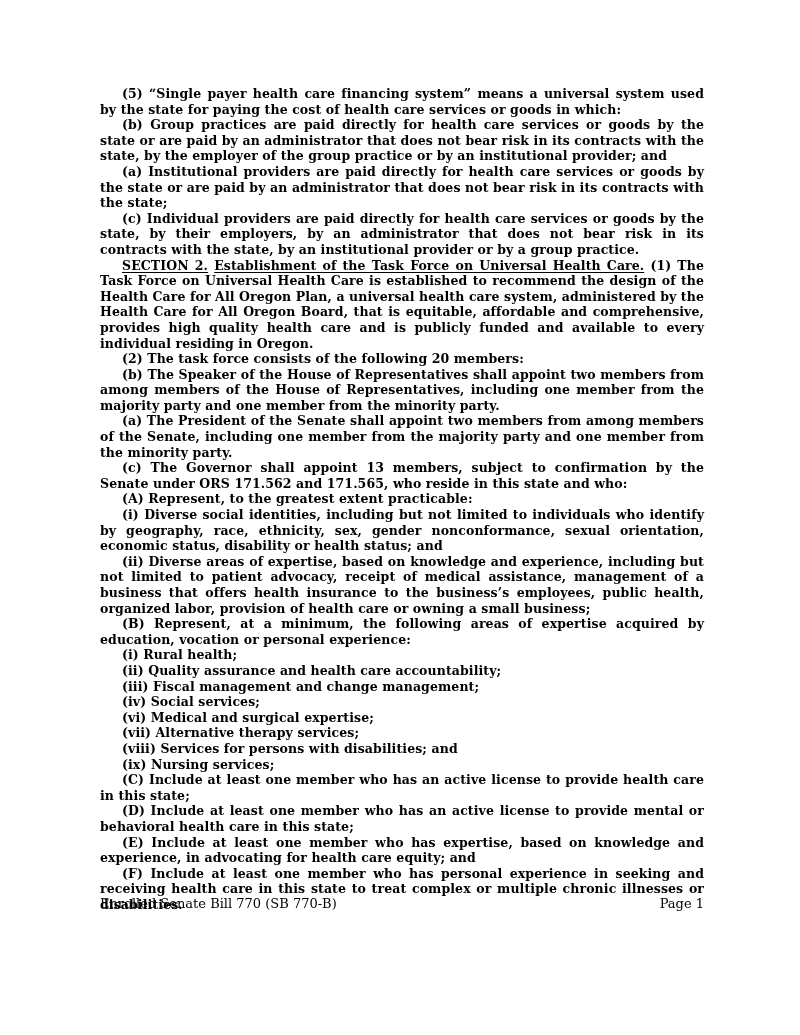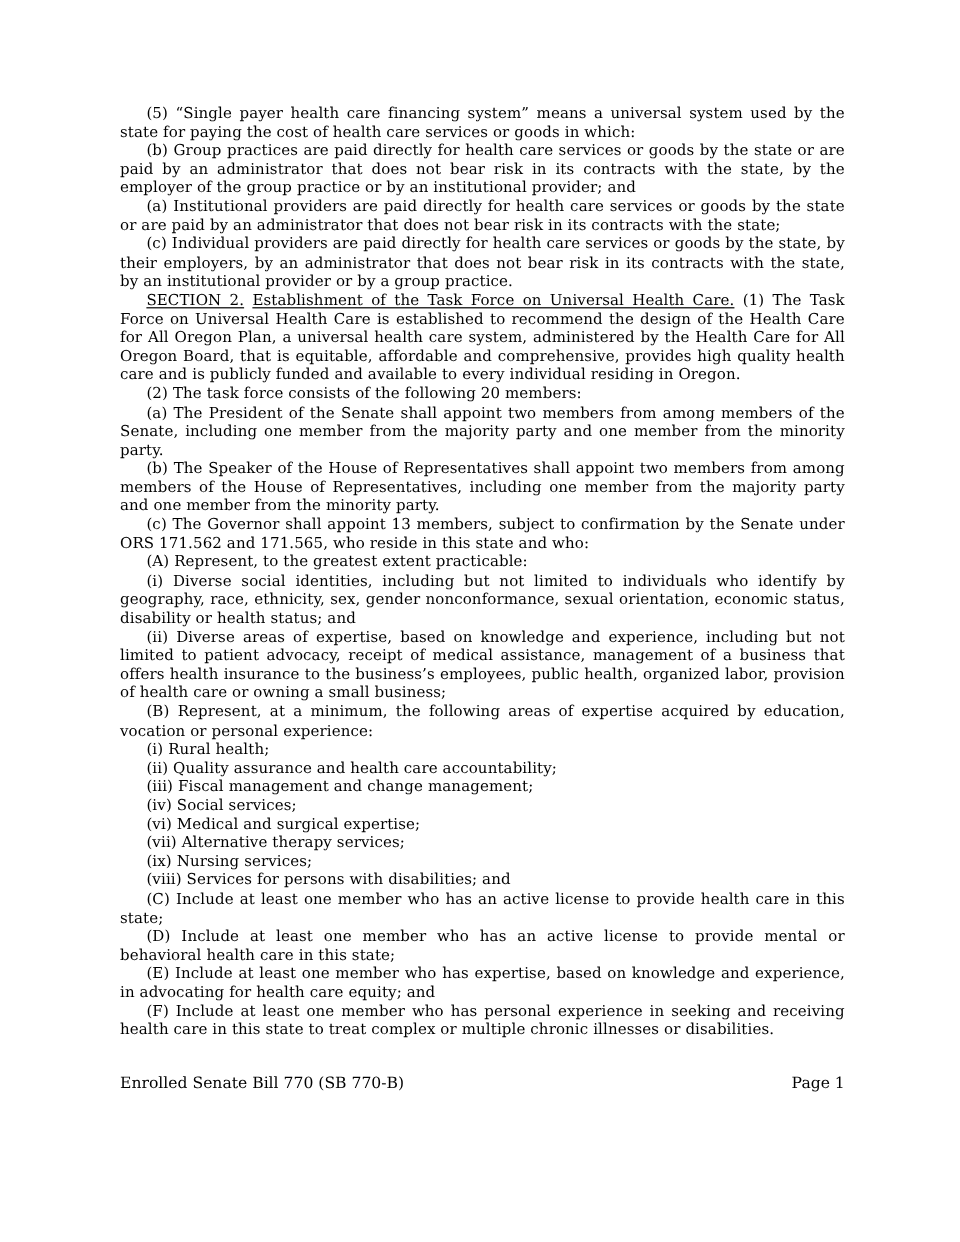--- a/index.html
+++ b/index.html
@@ -19,21 +19,21 @@
     background: #ffffff;
   }
   .doc-body {
     position: absolute;
     left: 100px;
     top: 86px;
     width: 604px;
   }
   .para {
     font-size: 12.5px;
-    font-weight: normal;
+    font-weight: bold;
     line-height: 15.6px;
     text-align: justify;
     text-indent: 22px;
     letter-spacing: 0.1px;
     hyphens: none;
   }
   .para .u {
     text-decoration: underline;
     text-underline-offset: 2px;
   }
@@ -53,35 +53,35 @@
 <body>
 
 <div class="page">
   <div class="doc-body">
       <p class="para"><span>(5) “Single payer health care financing system” means a universal system used by the state for paying the cost of health care services or goods in which:</span></p>
       <p class="para"><span>(b) Group practices are paid directly for health care services or goods by the state or are paid by an administrator that does not bear risk in its contracts with the state, by the employer of the group practice or by an institutional provider; and</span></p>
       <p class="para"><span>(a) Institutional providers are paid directly for health care services or goods by the state or are paid by an administrator that does not bear risk in its contracts with the state;</span></p>
       <p class="para"><span>(c) Individual providers are paid directly for health care services or goods by the state, by their employers, by an administrator that does not bear risk in its contracts with the state, by an institutional provider or by a group practice.</span></p>
       <p class="para"><span class="u">SECTION 2.</span><span> </span><span class="u">Establishment of the Task Force on Universal Health Care.</span><span> (1) The Task Force on Universal Health Care is established to recommend the design of the Health Care for All Oregon Plan, a universal health care system, administered by the Health Care for All Oregon Board, that is equitable, affordable and comprehensive, provides high quality health care and is publicly funded and available to every individual residing in Oregon.</span></p>
       <p class="para"><span>(2) The task force consists of the following 20 members:</span></p>
+      <p class="para"><span>(b) The Speaker of the House of Representatives shall appoint two members from among members of the House of Representatives, including one member from the majority party and one member from the minority party.</span></p>
       <p class="para"><span>(a) The President of the Senate shall appoint two members from among members of the Senate, including one member from the majority party and one member from the minority party.</span></p>
-      <p class="para"><span>(b) The Speaker of the House of Representatives shall appoint two members from among members of the House of Representatives, including one member from the majority party and one member from the minority party.</span></p>
       <p class="para"><span>(c) The Governor shall appoint 13 members, subject to confirmation by the Senate under ORS 171.562 and 171.565, who reside in this state and who:</span></p>
       <p class="para"><span>(A) Represent, to the greatest extent practicable:</span></p>
       <p class="para"><span>(i) Diverse social identities, including but not limited to individuals who identify by geography, race, ethnicity, sex, gender nonconformance, sexual orientation, economic status, disability or health status; and</span></p>
       <p class="para"><span>(ii) Diverse areas of expertise, based on knowledge and experience, including but not limited to patient advocacy, receipt of medical assistance, management of a business that offers health insurance to the business’s employees, public health, organized labor, provision of health care or owning a small business;</span></p>
       <p class="para"><span>(B) Represent, at a minimum, the following areas of expertise acquired by education, vocation or personal experience:</span></p>
       <p class="para"><span>(i) Rural health;</span></p>
       <p class="para"><span>(ii) Quality assurance and health care accountability;</span></p>
       <p class="para"><span>(iii) Fiscal management and change management;</span></p>
       <p class="para"><span>(iv) Social services;</span></p>
       <p class="para"><span>(vi) Medical and surgical expertise;</span></p>
       <p class="para"><span>(vii) Alternative therapy services;</span></p>
+      <p class="para"><span>(viii) Services for persons with disabilities; and</span></p>
       <p class="para"><span>(ix) Nursing services;</span></p>
-      <p class="para"><span>(viii) Services for persons with disabilities; and</span></p>
       <p class="para"><span>(C) Include at least one member who has an active license to provide health care in this state;</span></p>
       <p class="para"><span>(D) Include at least one member who has an active license to provide mental or behavioral health care in this state;</span></p>
       <p class="para"><span>(E) Include at least one member who has expertise, based on knowledge and experience, in advocating for health care equity; and</span></p>
       <p class="para"><span>(F) Include at least one member who has personal experience in seeking and receiving health care in this state to treat complex or multiple chronic illnesses or disabilities.</span></p>
     </div>
   <div class="footer">
     <span>Enrolled Senate Bill 770 (SB 770-B)</span>
     <span>Page 1</span>
   </div>
 </div>

